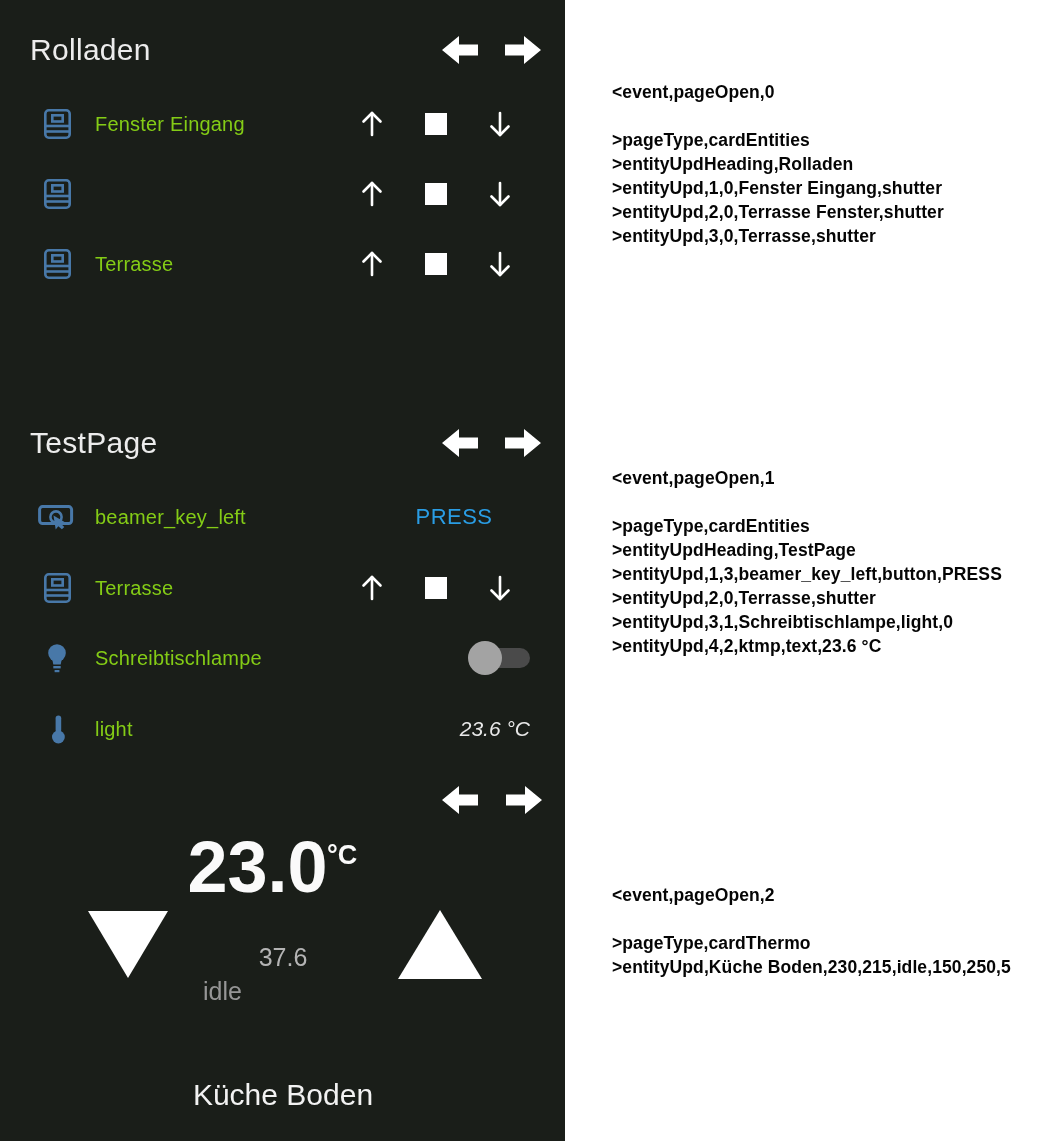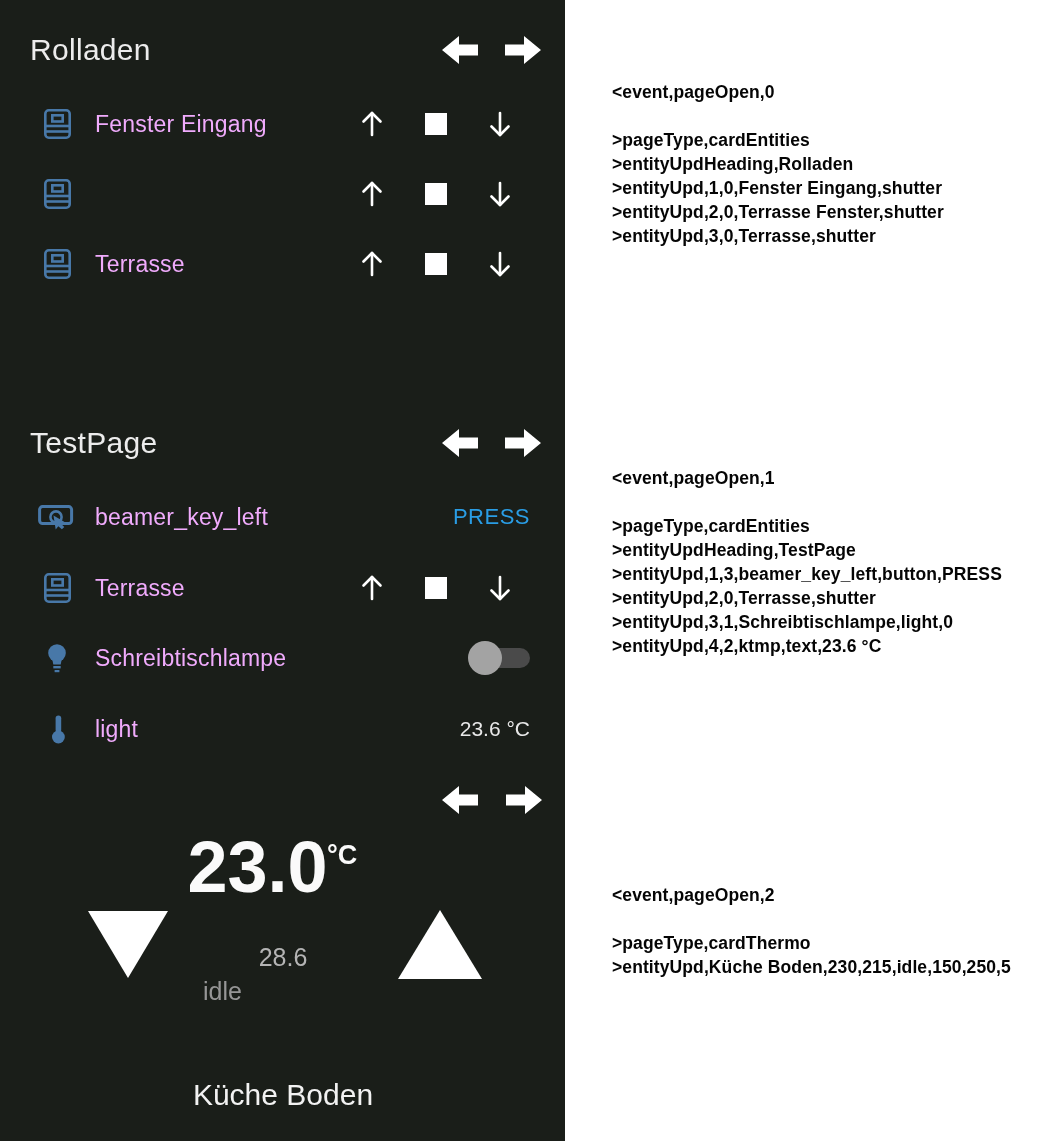--- a/index.html
+++ b/index.html
@@ -14,33 +14,33 @@
   }
   .heading{
     position:absolute;left:30px;height:40px;line-height:40px;
     font-size:30px;color:#ececec;letter-spacing:.3px;
   }
   .nav-arrow{position:absolute;width:37px;height:34px;cursor:pointer;}
   .row{position:absolute;left:0;width:565px;height:48px;}
   .row .ent-icon{position:absolute;}
   .row .ent-label{
     position:absolute;left:95px;top:0;height:48px;line-height:48px;
-    font-size:23px;color:#f0abfc;letter-spacing:.2px;white-space:nowrap;
+    font-size:20px;color:#84cc16;letter-spacing:.2px;white-space:nowrap;
   }
   .ctl{position:absolute;top:8px;width:30px;height:32px;cursor:pointer;}
   .ctl-stop{
     position:absolute;top:13px;width:22px;height:22px;background:#ffffff;cursor:pointer;
   }
   .press-label{
     position:absolute;left:378px;top:0;width:152px;height:48px;line-height:48px;
-    text-align:right;font-size:22px;color:#2a9de4;letter-spacing:.5px;cursor:pointer;
+    text-align:center;font-size:22px;color:#2a9de4;letter-spacing:.5px;cursor:pointer;
   }
   .text-value{
     position:absolute;left:380px;top:0;width:150px;height:48px;line-height:48px;
-    text-align:right;font-size:21px;color:#e8e8e8;
+    text-align:right;font-size:21px;color:#e8e8e8;font-style:italic;
   }
   .toggle-track{
     position:absolute;left:474px;top:14px;width:56px;height:20px;border-radius:10px;
     background:#4a4a4a;cursor:pointer;
   }
   .toggle-knob{
     position:absolute;left:-6px;top:-7px;width:34px;height:34px;border-radius:50%;
     background:#a3a3a3;
   }
   .thermo-temp{
@@ -278,21 +278,21 @@
     </svg>
   </div>
   <div class="nav-arrow" style="left:506px;top:783px">
     <svg width="37" height="34" viewBox="0 0 37 34">
       <polygon points="0,11.5 19,11.5 19,3 36,17 19,31 19,22.5 0,22.5" fill="#ffffff"></polygon>
     </svg>
   </div>
 
   <div class="thermo-temp">23.0</div>
   <div class="thermo-unit">°C</div>
-  <div class="thermo-target">28.6</div>
+  <div class="thermo-target">37.6</div>
   <div class="thermo-state">idle</div>
   <div class="tri-down"></div>
   <div class="tri-up"></div>
   <div class="thermo-name">Küche Boden</div>
 
 </div>
 
 <div class="annotations">
 
   <div class="anno-block" style="top:80px">

